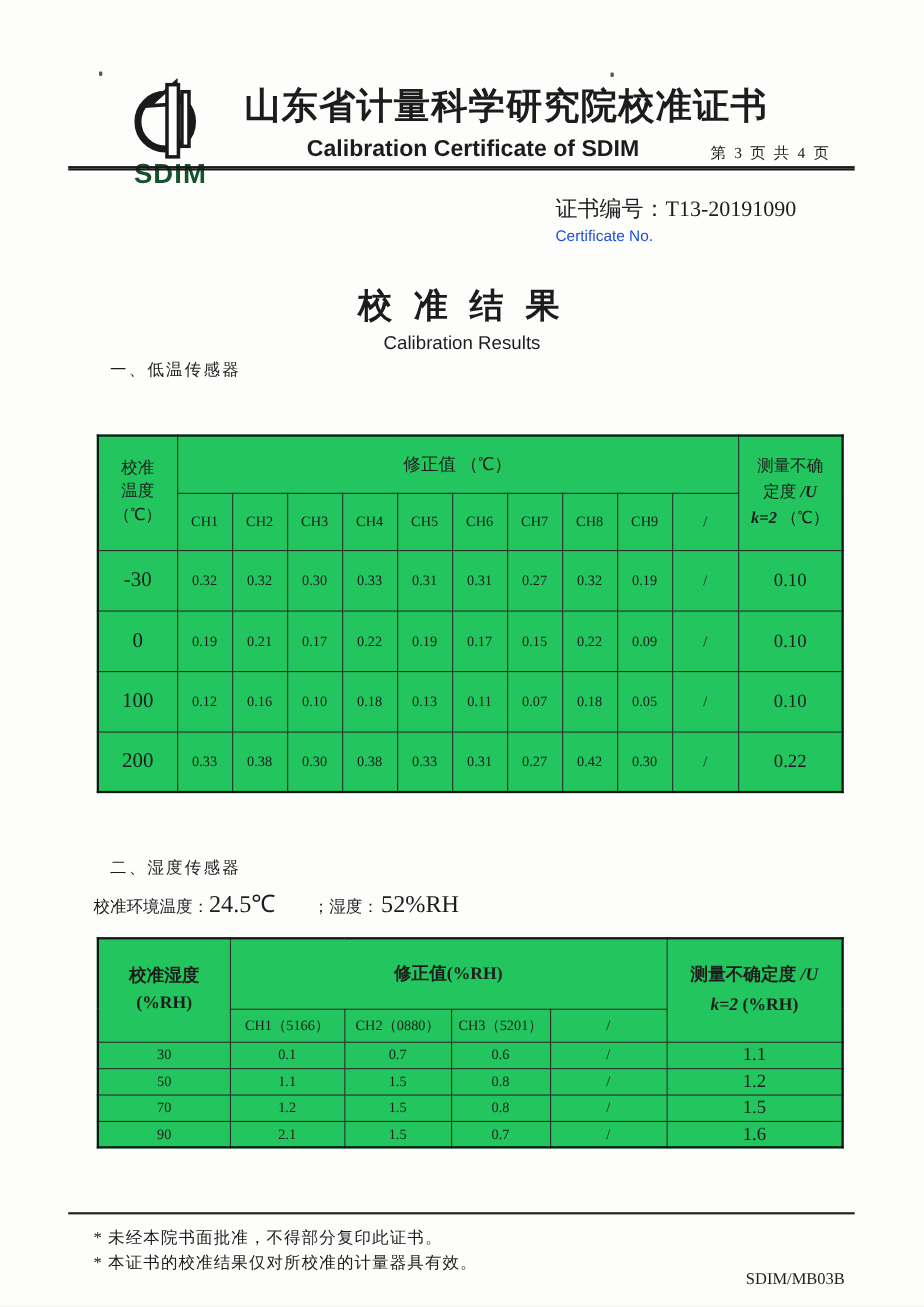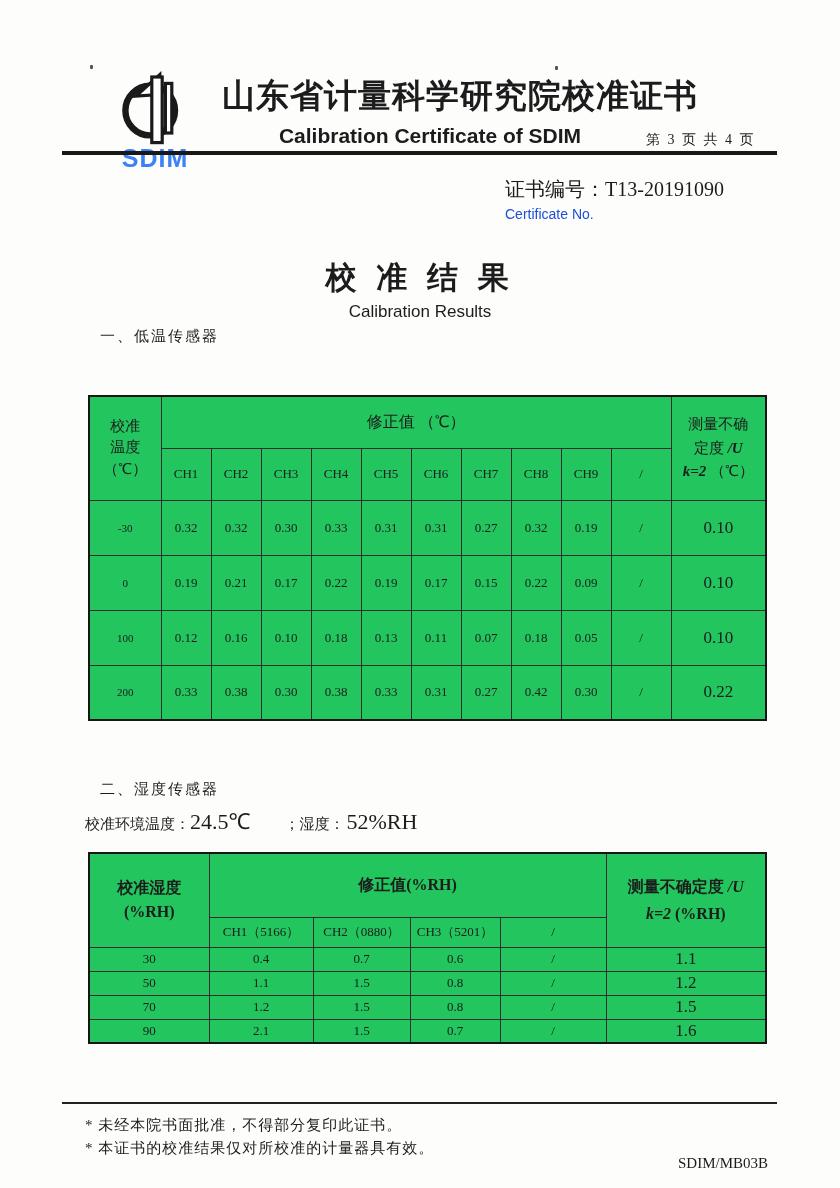--- a/index.html
+++ b/index.html
@@ -5,21 +5,21 @@
   * { margin:0; padding:0; box-sizing:border-box; }
   html,body { background:#e8e8e8; }
   .page {
     position:relative; width:840px; height:1188px; margin:0 auto;
     background:#fdfdfc; color:#1c1c1c; overflow:hidden;
     font-family:"Liberation Serif", serif;
   }
   
   .logo { position:absolute; left:94px; top:68px; width:122px; text-align:center; }
   .logo svg { display:block; margin:0 auto; }
-  .logo-text { font-family:"Liberation Sans", sans-serif; font-weight:bold; font-size:25px; letter-spacing:1px; margin-top:-6px; color:#3b82f6;text-align:center; }
+  .logo-text { font-family:"Liberation Sans", sans-serif; font-weight:bold; font-size:25px; letter-spacing:1px; margin-top:-6px; color:#14532d;text-align:center; }
   .title-zh { position:absolute; left:205px; top:74px; width:510px; text-align:center;
               font-size:33px; font-weight:bold; letter-spacing:1px; white-space:nowrap; }
   .title-en { position:absolute; left:235px; top:124px; width:390px; text-align:center;
               font-family:"Liberation Sans", sans-serif; font-weight:bold; font-size:21px; white-space:nowrap; }
   .page-info { position:absolute; left:646px; top:131px; font-size:14px; letter-spacing:2px; white-space:nowrap; }
   .double-rule { position:absolute; left:62px; top:151px; width:715px; height:4px;
                  border-top:2px solid #181818; border-bottom:2px solid #181818; }
   
   .cert { position:absolute; left:505px; top:176px; }
   .cert-line1 { font-size:20px; white-space:nowrap; }
@@ -37,21 +37,21 @@
   .env-line .lbl2 { margin-right:2px; }
   
   table { position:absolute; border-collapse:collapse; table-layout:fixed;
           border:2px solid #161616; background:#22c55e; }
   th, td { border:1px solid #2e2e2e; text-align:center; vertical-align:middle;
            font-weight:normal; padding:0; }
   #table1 { left:88px; top:395px; width:677px; }
   #table1 thead tr.h1 th { height:52px; font-size:16px; }
   #table1 thead tr.h2 th { height:52px; font-size:13px; font-family:"Liberation Serif", serif; }
   #table1 tbody td { height:55px; font-size:13px; }
-  #table1 tbody td:first-child { font-size:11px; }
+  #table1 tbody td:first-child { font-size:19px; }
   #table1 tbody td:last-child { font-size:17px; }
   #table2 { left:88px; top:852px; width:677px; }
   #table2 thead tr.h1 th { height:64px; font-size:17px; font-weight:bold; }
   #table2 thead tr.h2 th { height:30px; font-size:13px; font-weight:normal; }
   #table2 tbody td { height:24px; font-size:13px; }
   #table2 tbody td:last-child { font-size:17px; }
   .corner-head { font-size:15px !important; line-height:1.45; }
   .unc-head { font-size:15px !important; line-height:1.55; }
   .it { font-style:italic; font-weight:bold; }
   
@@ -230,21 +230,21 @@
       <tr class="h2">
         <th>CH1（5166）</th>
         <th>CH2（0880）</th>
         <th>CH3（5201）</th>
         <th>/</th>
       </tr>
     </thead>
     <tbody>
         <tr>
           <td>30</td>
-          <td>0.4</td>
+          <td>0.1</td>
           <td>0.7</td>
           <td>0.6</td>
           <td>/</td>
           <td>1.1</td>
         </tr>
         <tr>
           <td>50</td>
           <td>1.1</td>
           <td>1.5</td>
           <td>0.8</td>

